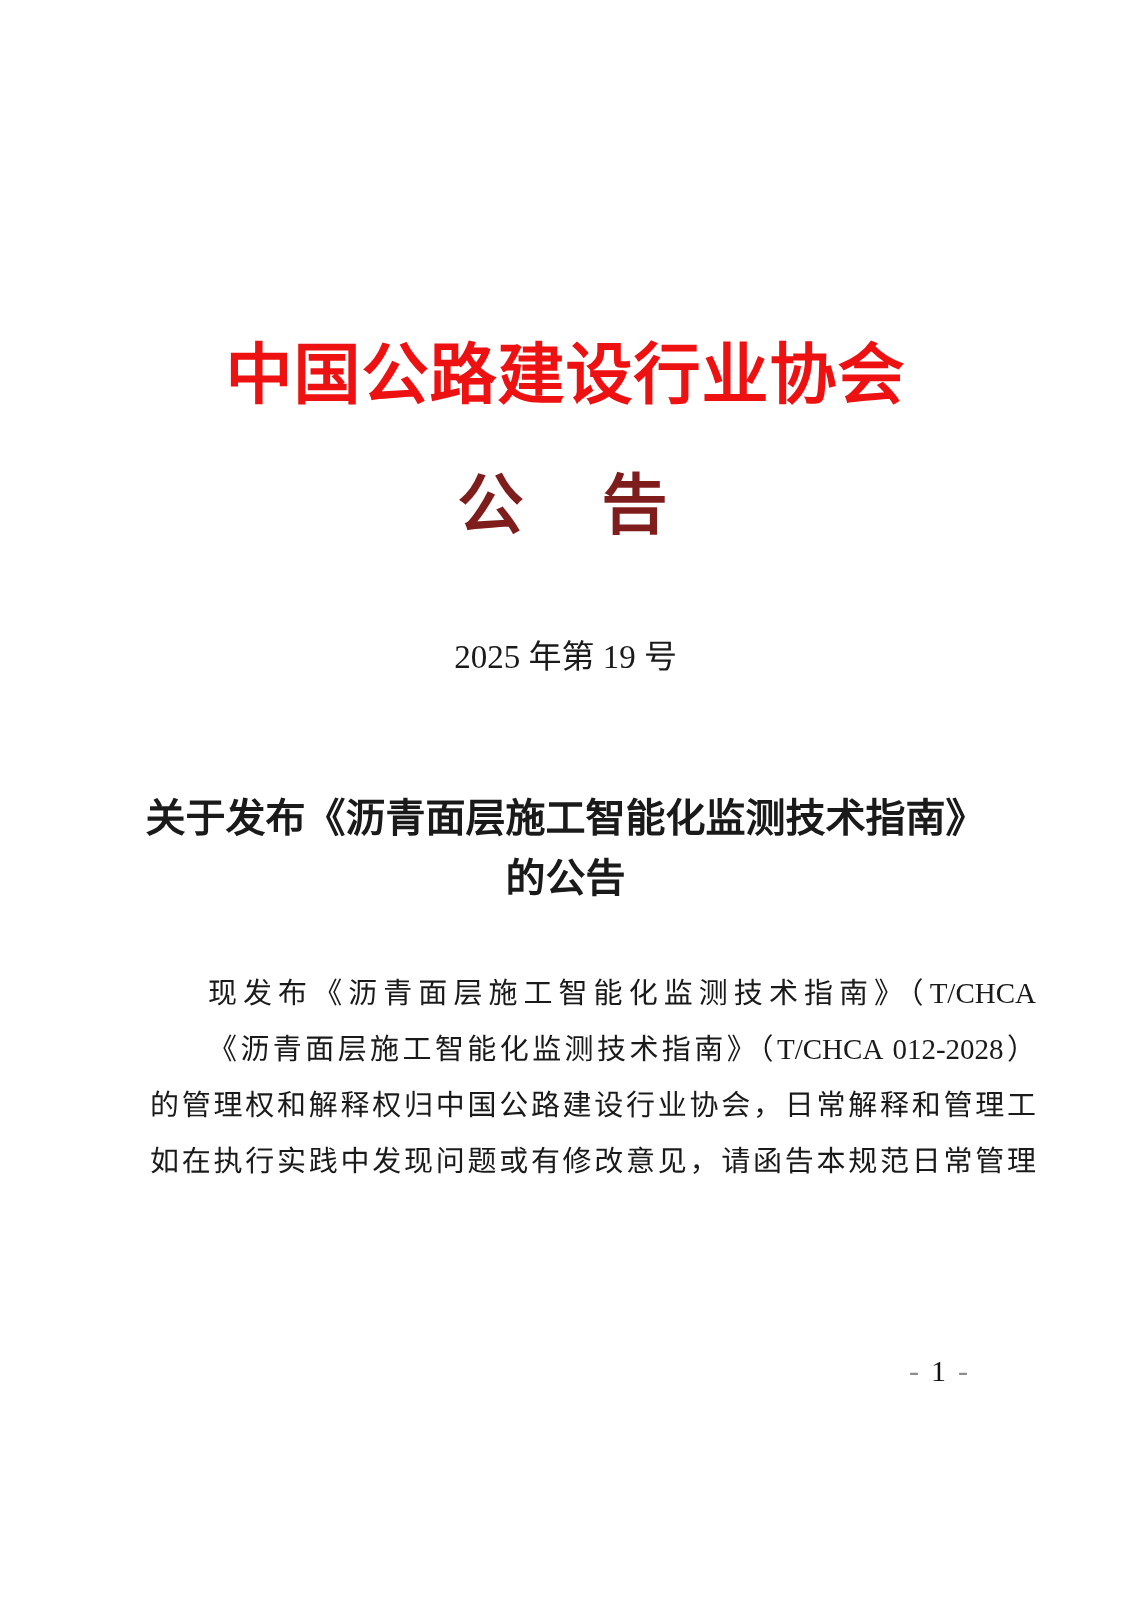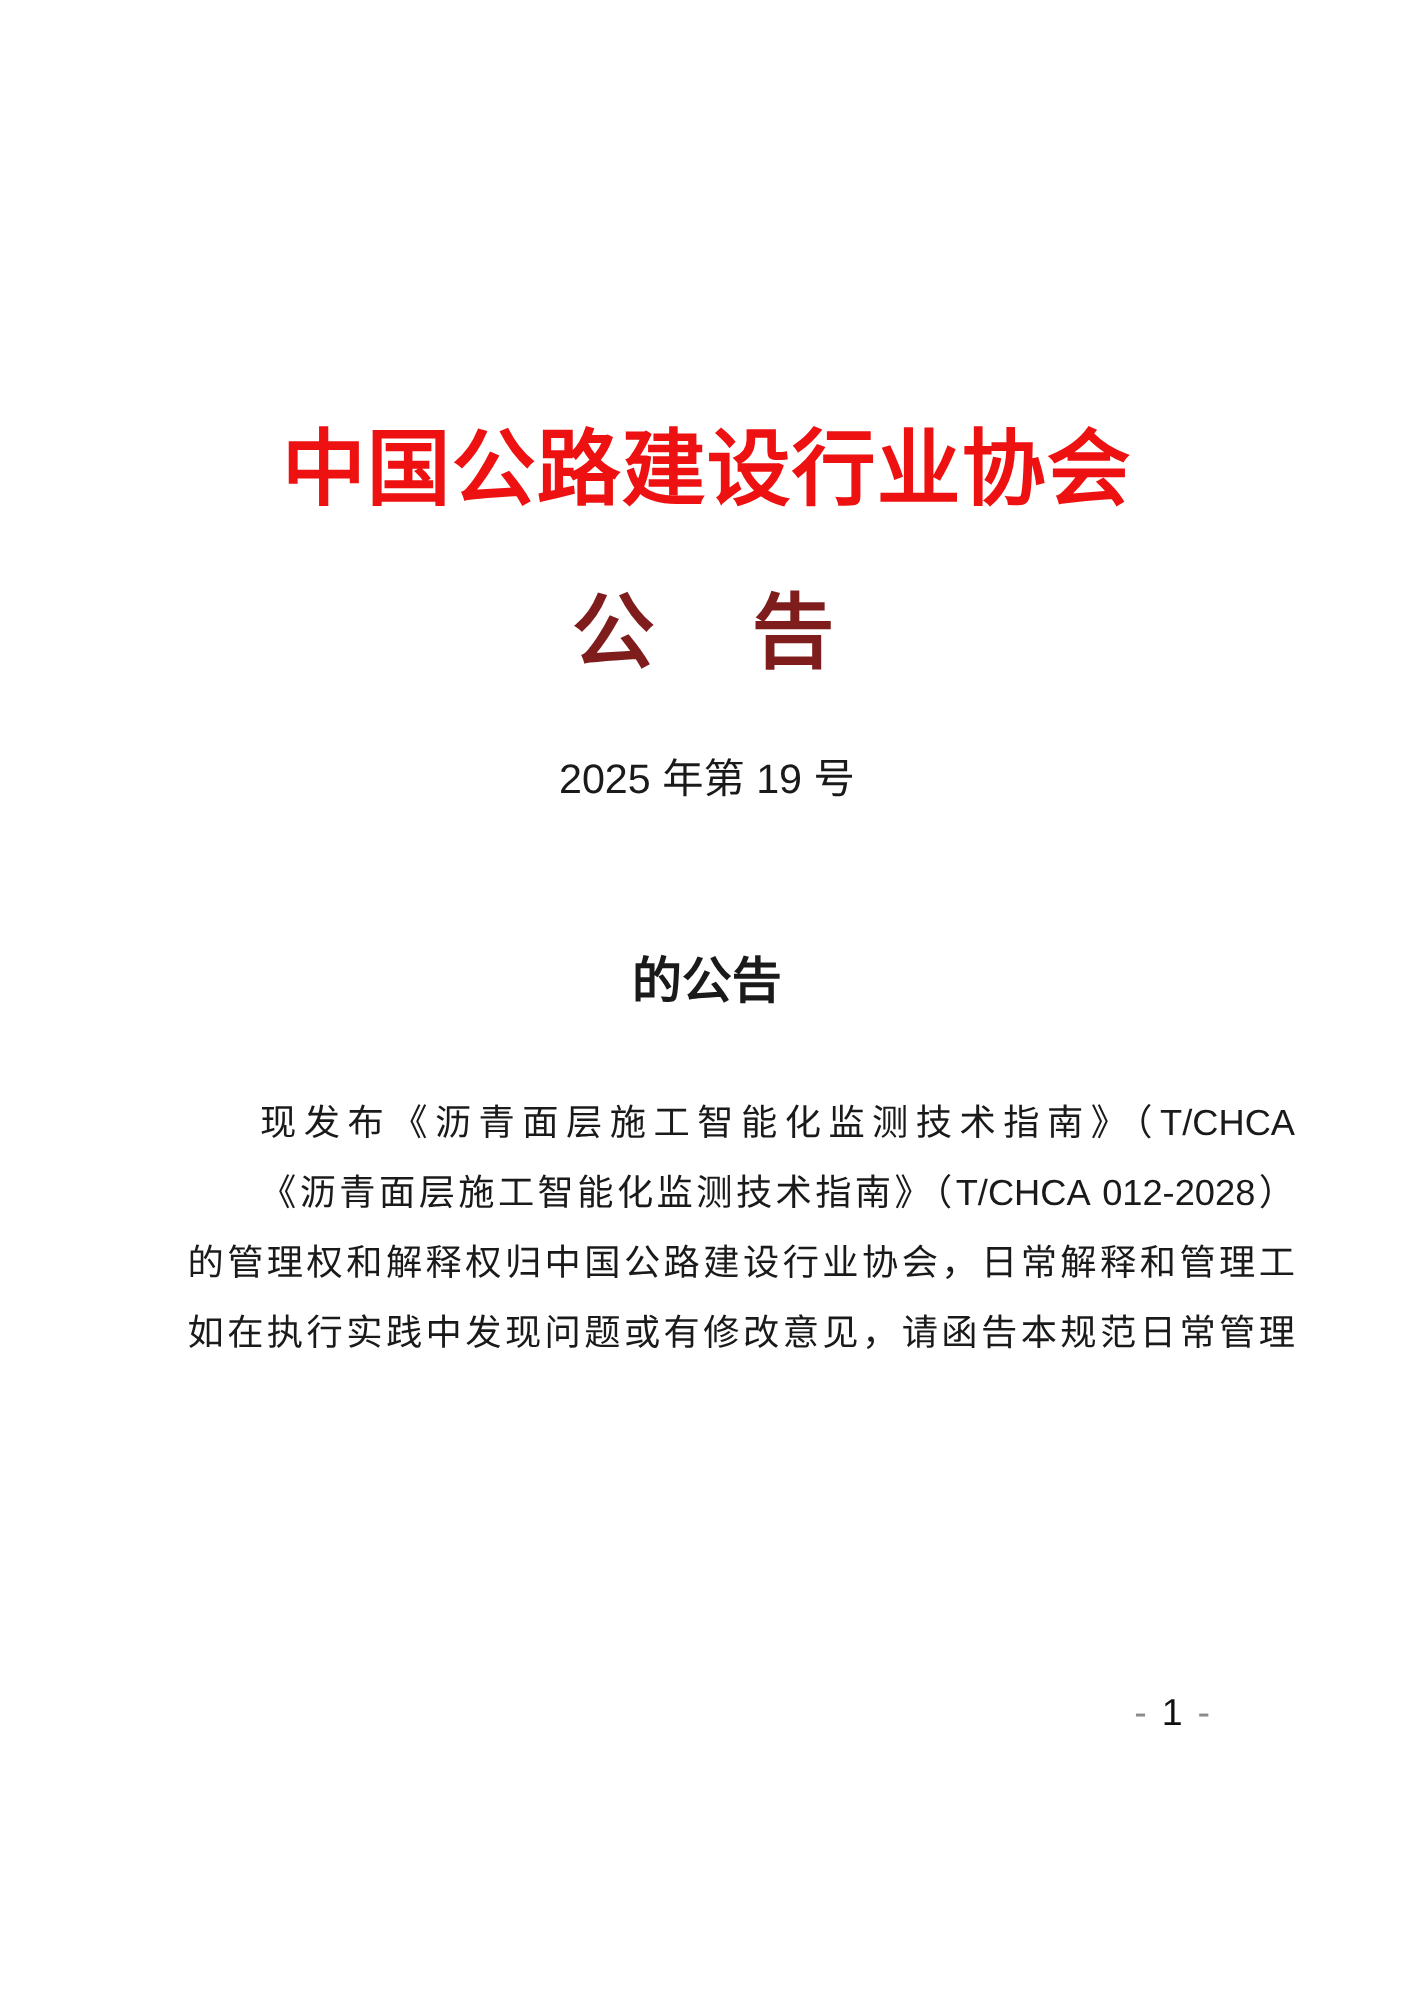--- a/index.html
+++ b/index.html
@@ -8,21 +8,21 @@
     padding: 0;
     background: #ffffff;
   }
   .page {
     position: relative;
     width: 1131px;
     height: 1600px;
     margin: 0 auto;
     background: #ffffff;
     overflow: hidden;
-    font-family: Liberation Sans, sans-serif;
+    font-family: Liberation Serif, serif;
     color: #1a1a1a;
   }
   .assoc-title {
     padding-top: 342px;
     text-align: center;
     font-size: 67px;
     line-height: 1.0;
     font-weight: bold;
     letter-spacing: 1px;
     white-space: nowrap;
@@ -30,21 +30,21 @@
   .announce-label {
     margin-top: 64px;
     text-align: center;
     font-size: 66px;
     line-height: 1.0;
     font-weight: bold;
     letter-spacing: 6px;
     white-space: nowrap;
   }
   .issue-number {
-    margin-top: 66px;
+    margin-top: 100px;
     text-align: center;
     font-size: 33px;
     line-height: 36px;
     font-weight: normal;
   }
   .doc-title {
     margin-top: 114px;
     text-align: center;
     font-size: 40px;
     line-height: 60px;
@@ -86,20 +86,21 @@
 
 <div class="page">
 
   <div class="assoc-title" style="color: rgb(238, 17, 17);">中国公路建设行业协会</div>
 
   <div class="announce-label" style="color: #7f1d1d;">公　告</div>
 
   <div class="issue-number">2025 年第 19 号</div>
 
   <div class="doc-title">
+    <div>关于发布《沥青面层施工智能化监测技术指南》</div>
     <div>的公告</div>
   </div>
 
   <div class="body-text">
       <div class="body-line indent fill">现发布《沥青面层施工智能化监测技术指南》（T/CHCA</div>
       <div class="body-line indent fill">《沥青面层施工智能化监测技术指南》（T/CHCA 012-2028）</div>
       <div class="body-line fill">的管理权和解释权归中国公路建设行业协会，日常解释和管理工</div>
       <div class="body-line fill">如在执行实践中发现问题或有修改意见，请函告本规范日常管理</div>
     </div>
 

